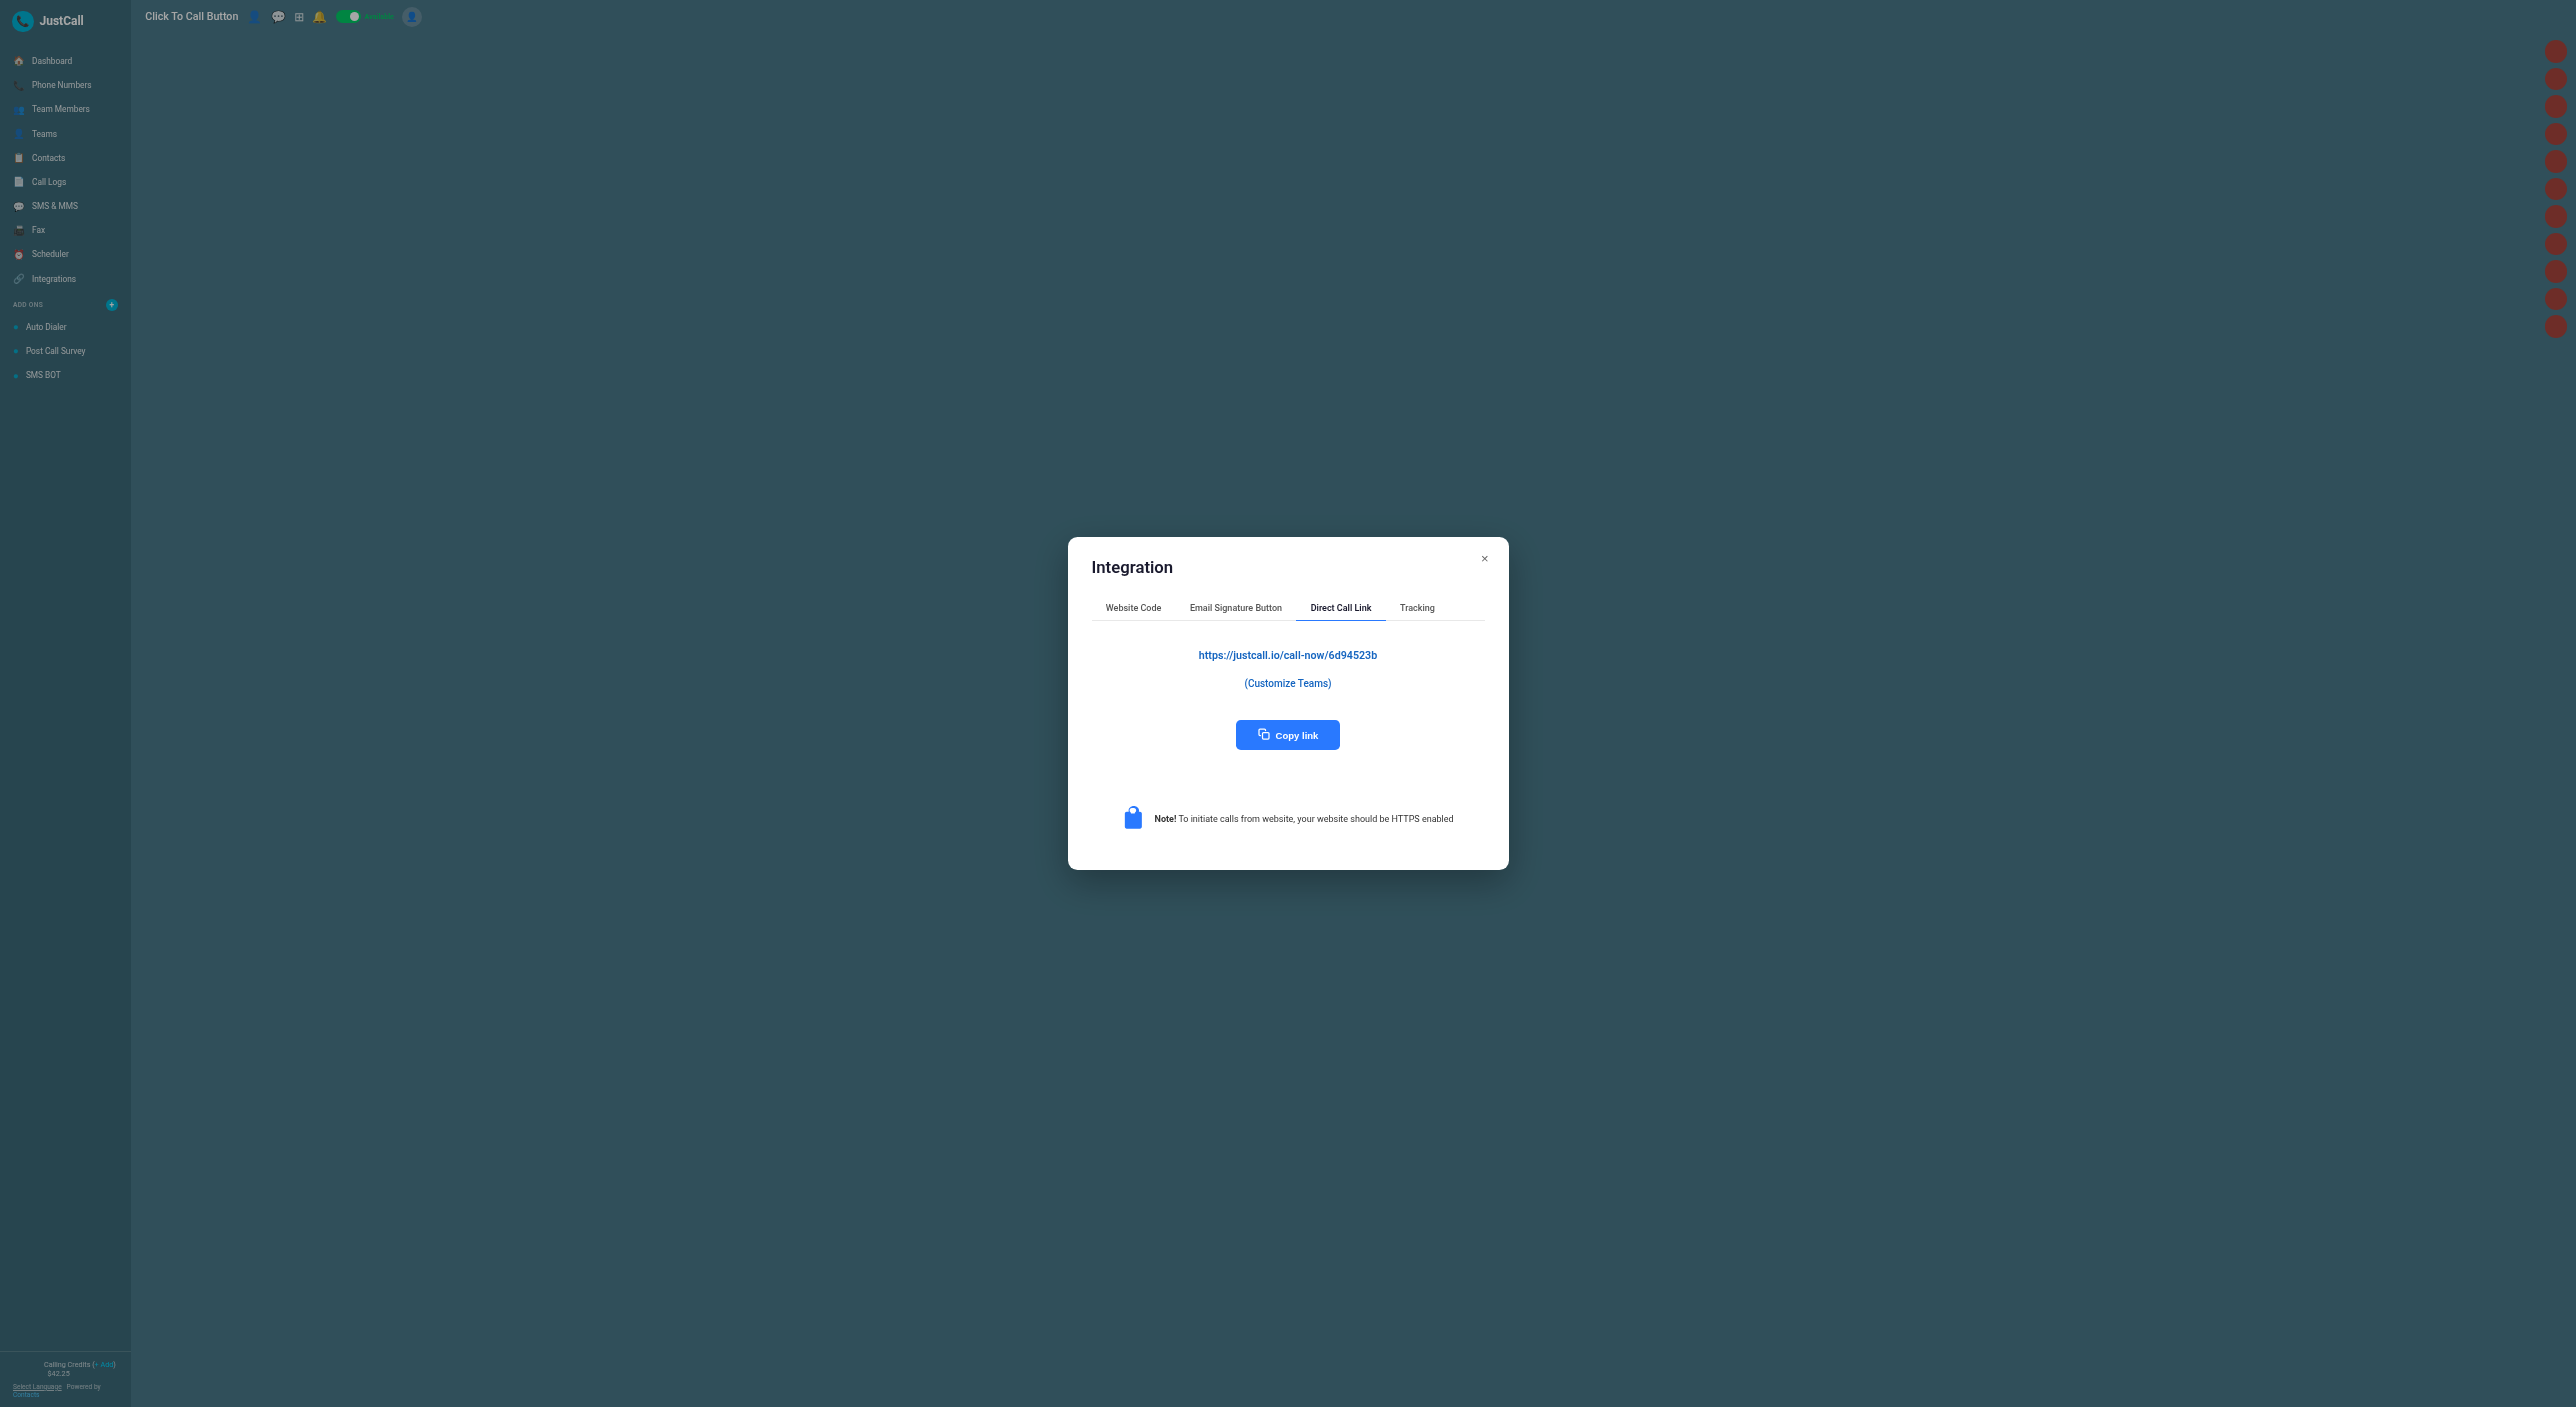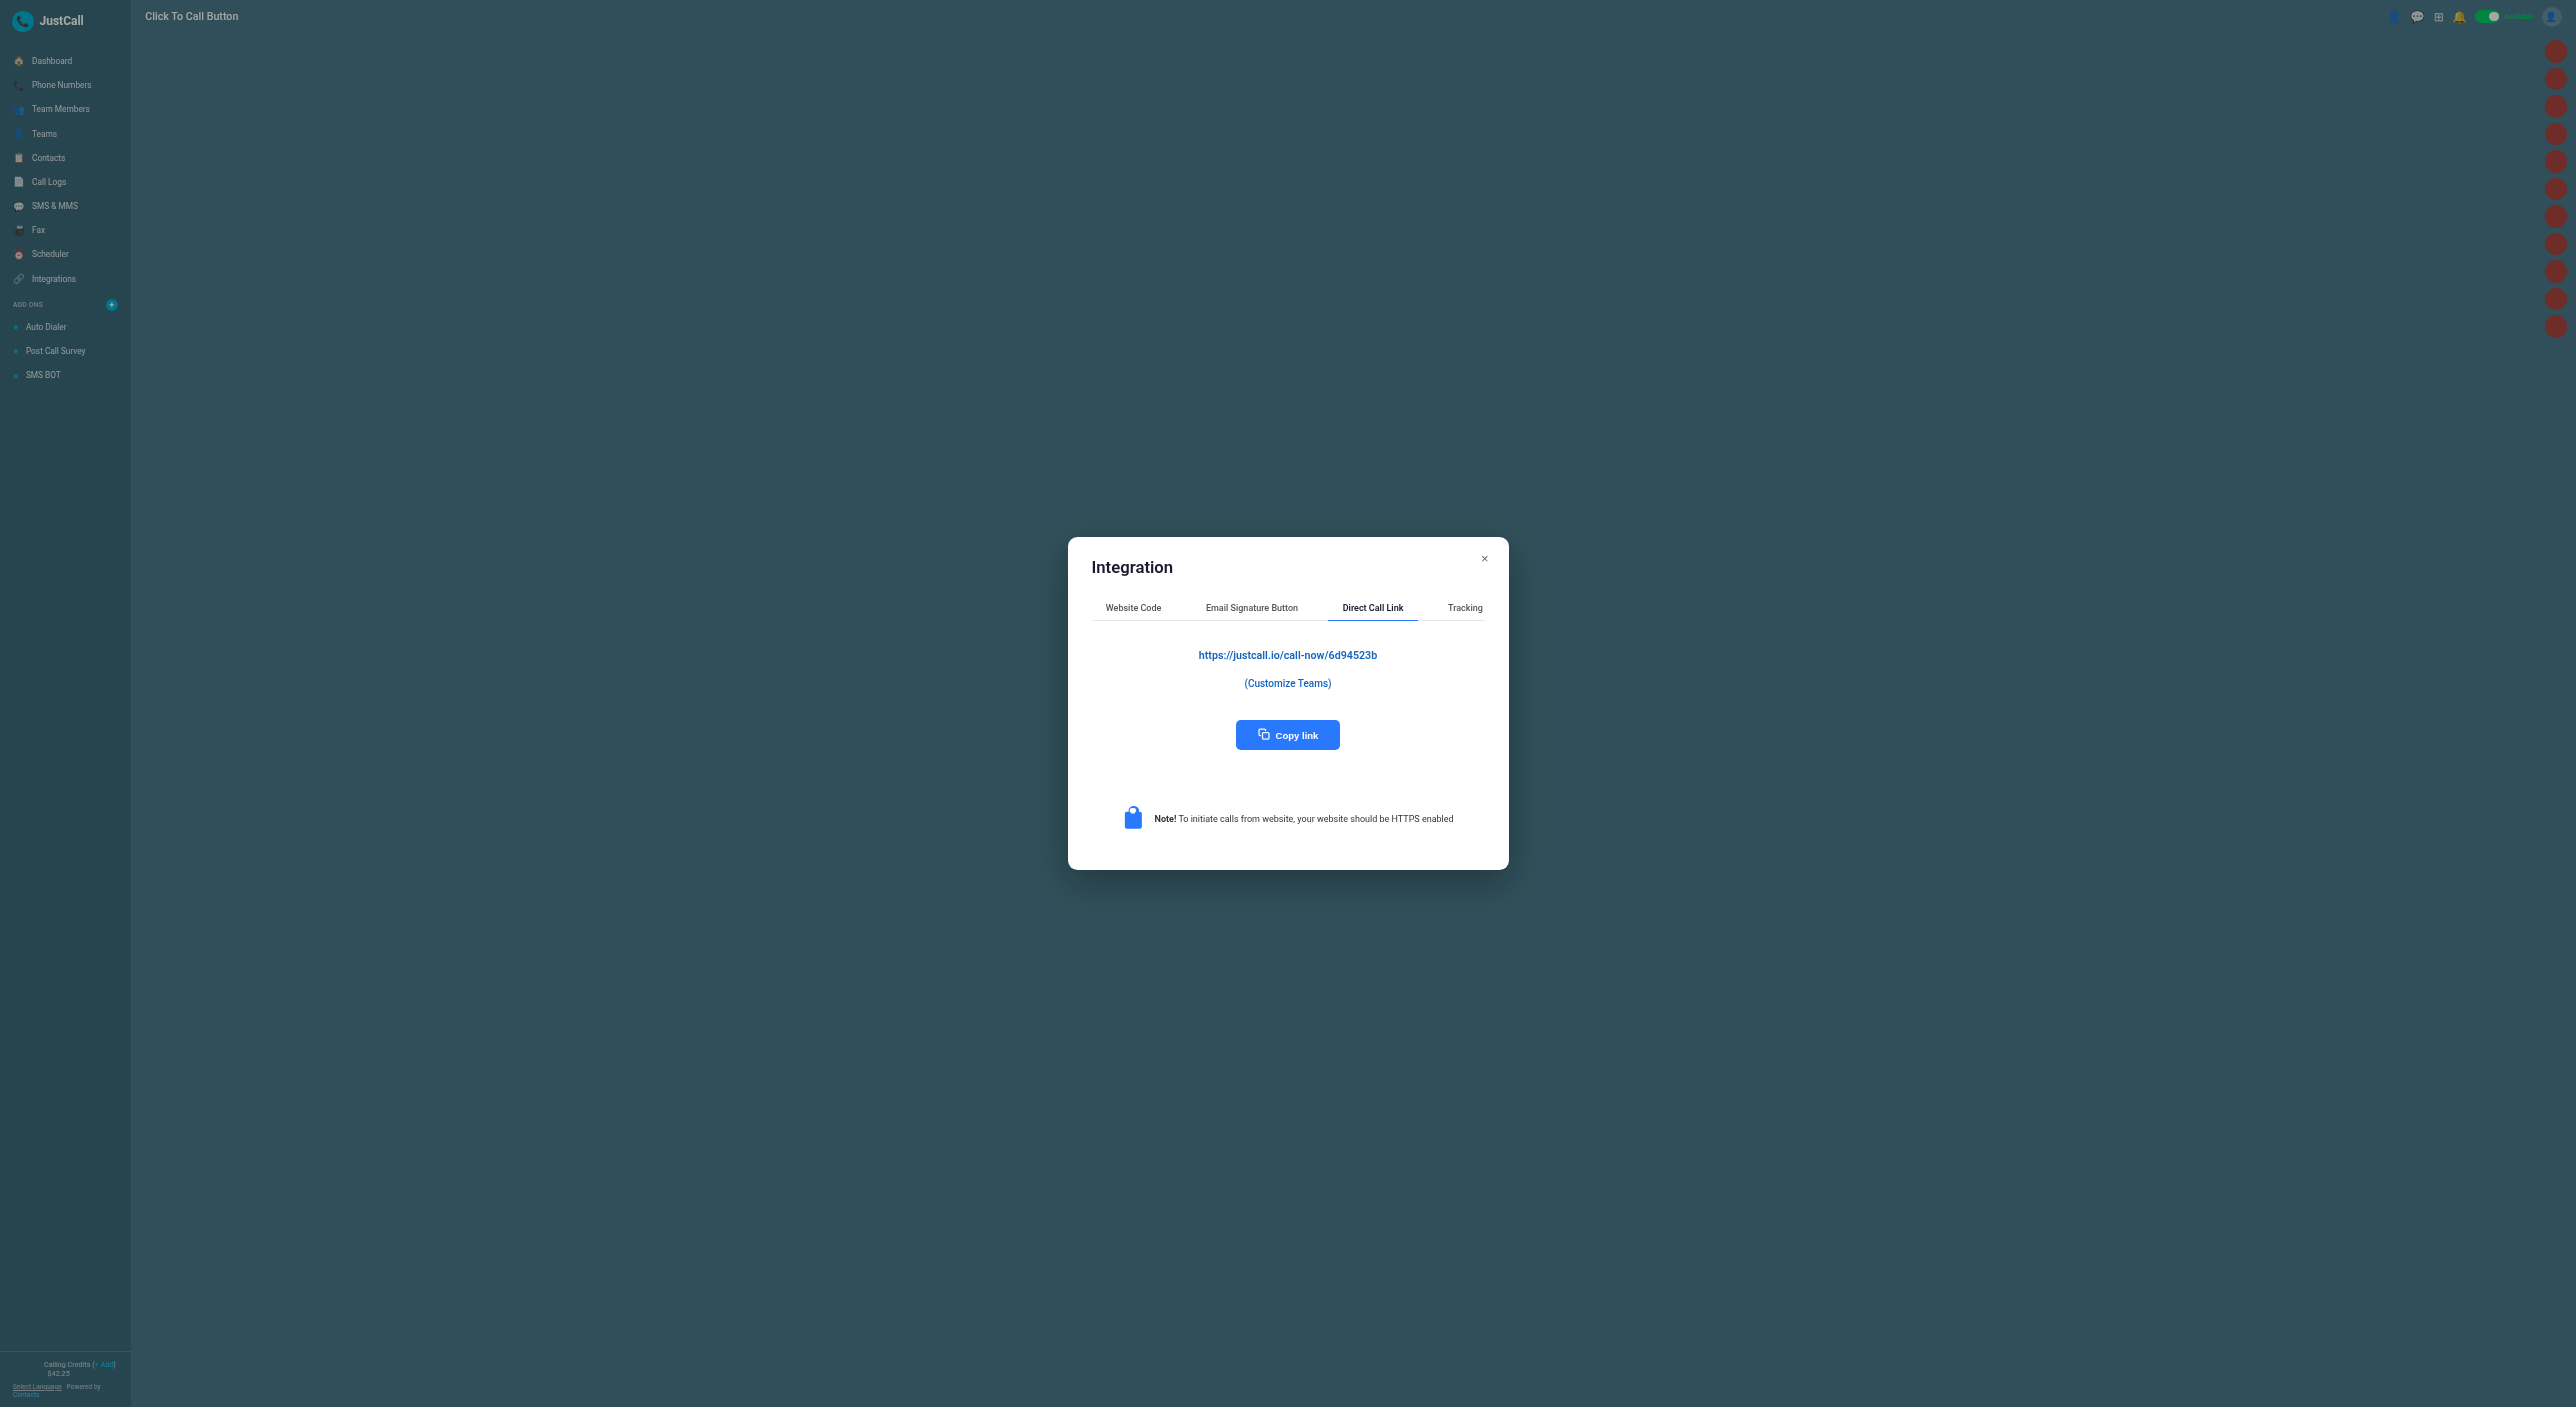--- a/index.html
+++ b/index.html
@@ -93,21 +93,21 @@
     .sidebar-lang {
       color: rgba(255,255,255,0.6);
       font-size: 6.6px;
       margin-top: 4.8px;
     }
 
     
     .main-area {
       flex: 1;
       display: flex;
-      flex-direction: column;
+      flex-direction: row;
       position: relative;
       gap: 36px;
     }
 
     
     .topbar {
       background: #4a7a8a;
       display: flex;
       align-items: center;
       padding: 0 14.3px;
@@ -243,21 +243,21 @@
       font-weight: 600;
       color: #1a1a2e;
       margin-bottom: 18px;
     }
 
     
     .modal-tabs {
       display: flex;
       border-bottom: 1.2px solid #e8e8e8;
       margin-bottom: 4px;
-      gap: 16px;
+      gap: 0;
       align-items: center;
     }
     .tab-item {
       padding: 7.2px 14.3px;
       font-size: 9px;
       color: #555;
       cursor: pointer;
       border-bottom: 1.8px solid transparent;
       margin-bottom: -1.2px;
       white-space: nowrap;

